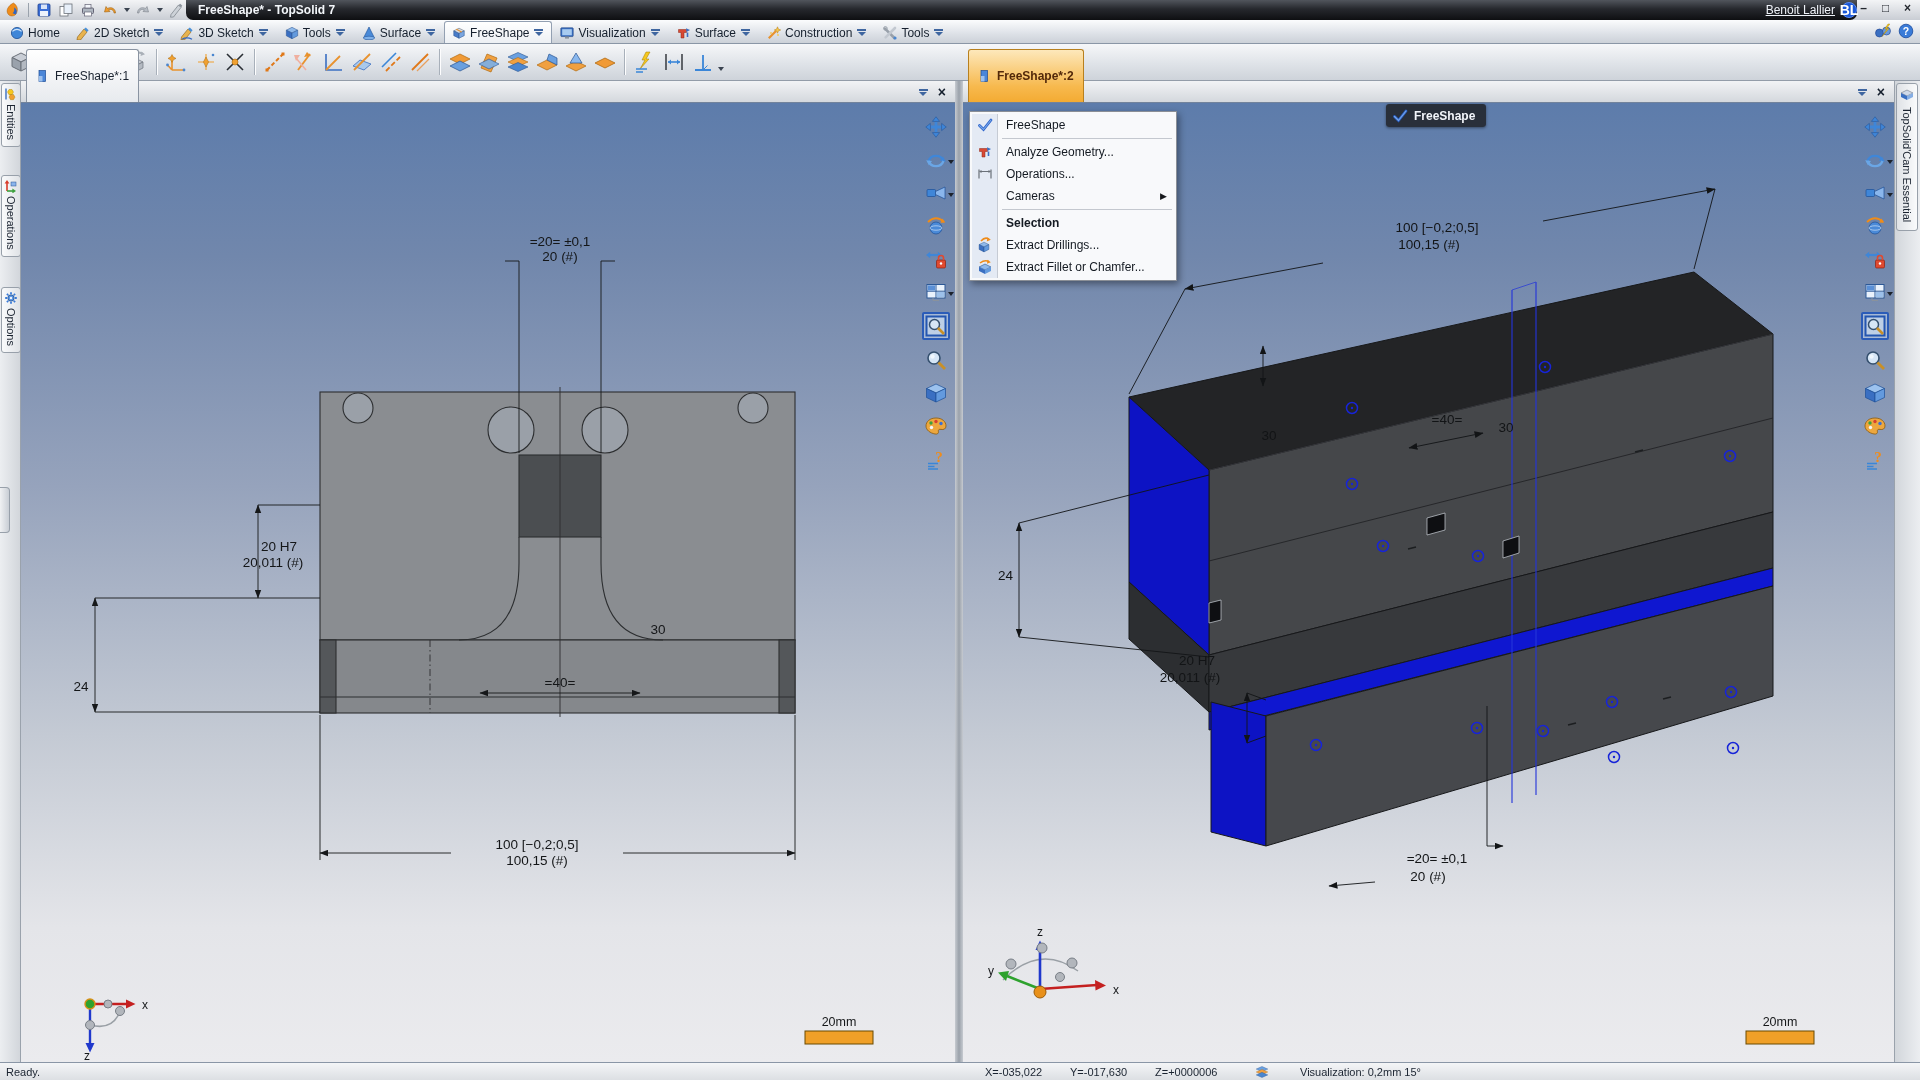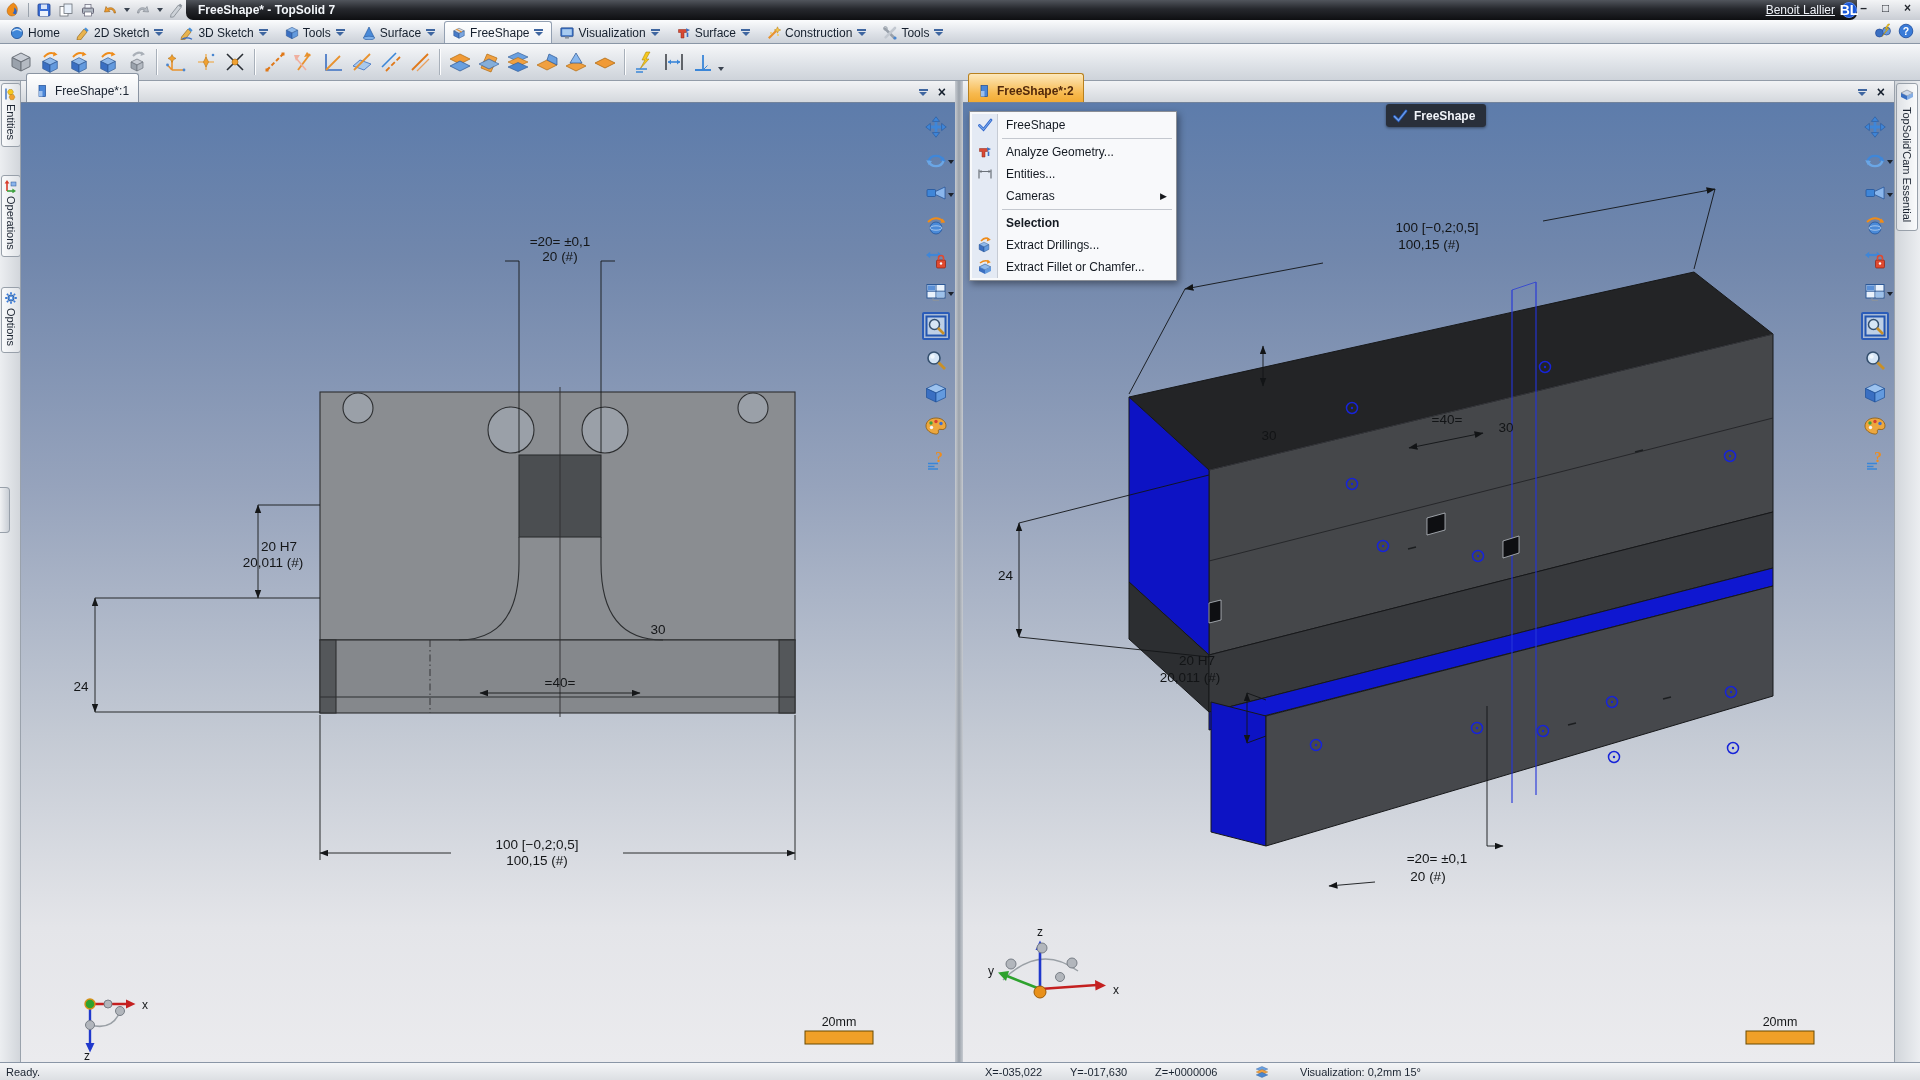--- a/index.html
+++ b/index.html
@@ -41,21 +41,21 @@
   .sidestrip-left{position:absolute;left:0;top:0;width:21px;height:100%;background:linear-gradient(90deg,#eceef1,#d2d6db);border-right:1px solid #9aa2ac;box-sizing:border-box;}
   .vtab{position:absolute;left:1px;width:18px;background:linear-gradient(90deg,#fafbfc,#dfe2e6);border:1px solid #98a0aa;border-radius:3px;display:flex;flex-direction:column;align-items:center;padding:3px 0 6px 0;gap:3px;}
   .vtab-label{writ​ing-mode:vertical-rl;writing-mode:vertical-rl;font-size:11px;color:#1a2330;}
   .sidestrip-right{position:absolute;right:0;top:0;width:26px;height:100%;background:linear-gradient(270deg,#eceef1,#d2d6db);border-left:1px solid #9aa2ac;box-sizing:border-box;}
   .vtab-r{position:absolute;right:2px;top:2px;width:20px;border:1px solid #98a0aa;border-radius:3px;background:linear-gradient(270deg,#fafbfc,#dfe2e6);display:flex;flex-direction:column;align-items:center;gap:4px;padding:3px 0 8px 0;}
   .splitter{position:absolute;left:955px;top:0;width:8px;height:100%;background:linear-gradient(90deg,#c6cad0,#9aa1aa,#c6cad0);}
   .vp{position:absolute;top:0;height:100%;}
   #vp1{left:21px;width:934px;}
   #vp2{left:963px;width:931px;}
   .vp-tabbar{position:absolute;top:0;left:0;right:0;height:22px;background:linear-gradient(#f2f3f5,#d4d8dd);border-bottom:1px solid #72839c;display:flex;align-items:flex-end;padding-left:5px;box-sizing:border-box;}
-  .doctab{display:flex;align-items:flex-end;gap:5px;height:20px;padding:4px 9px;border:1px solid #8a94a2;border-bottom:none;border-radius:3px 3px 0 0;background:linear-gradient(#ffffff,#e7eaee);font-size:12px;color:#1a2330;}
+  .doctab{display:flex;align-items:center;gap:5px;height:20px;padding:16px 9px;border:1px solid #8a94a2;border-bottom:none;border-radius:3px 3px 0 0;background:linear-gradient(#ffffff,#e7eaee);font-size:12px;color:#1a2330;}
   .doctab.active{background:linear-gradient(#fde8bb,#f7b94e 70%,#f3ab33);border-color:#b8801e;color:#53290a;font-weight:bold;}
   .vp-tab-actions{margin-left:auto;display:flex;align-items:center;gap:9px;padding-right:9px;padding-bottom:5px;}
   .vp-close{color:#16202e;font-size:14px;font-weight:bold;line-height:10px;}
   .vp-canvas{position:absolute;top:22px;left:0;right:0;bottom:0;background:linear-gradient(180deg,#5d7cab 0%,#7187ac 16%,#96a3bc 40%,#c4cad4 66%,#e4e5e9 86%,#ebebee 100%);overflow:hidden;}
   .draw{position:absolute;left:0;top:0;}
   .vp-tools{position:absolute;right:3px;top:11px;display:flex;flex-direction:column;align-items:center;gap:7px;width:32px;}
   .vpt{width:26px;height:26px;display:flex;align-items:center;justify-content:center;position:relative;}
   .vpt.sel{border:2px solid #2b5cb8;background:rgba(208,226,250,.5);border-radius:2px;width:24px;height:24px;}
   .vpt.has-dd::after{content:"";position:absolute;right:-5px;bottom:9px;border-left:3px solid transparent;border-right:3px solid transparent;border-top:4px solid #1c222c;}
 
@@ -1046,21 +1046,21 @@
           </svg>
         </span>
       <span class="ctx-label">Analyze Geometry...</span>
     </div>
     <div class="ctx-item">
       <span class="ctx-icon">
           <svg class="s16">
             <use href="#i-dim" width="16" height="16"></use>
           </svg>
         </span>
-      <span class="ctx-label">Entities...</span>
+      <span class="ctx-label">Operations...</span>
     </div>
     <div class="ctx-item">
       <span class="ctx-icon"></span>
       <span class="ctx-label">Cameras</span>
       <span class="ctx-sub">▶</span>
     </div>
     <div class="ctx-sep"></div>
     <div class="ctx-item ctx-header">
       <span class="ctx-icon"></span>
       <span class="ctx-label">Selection</span>

